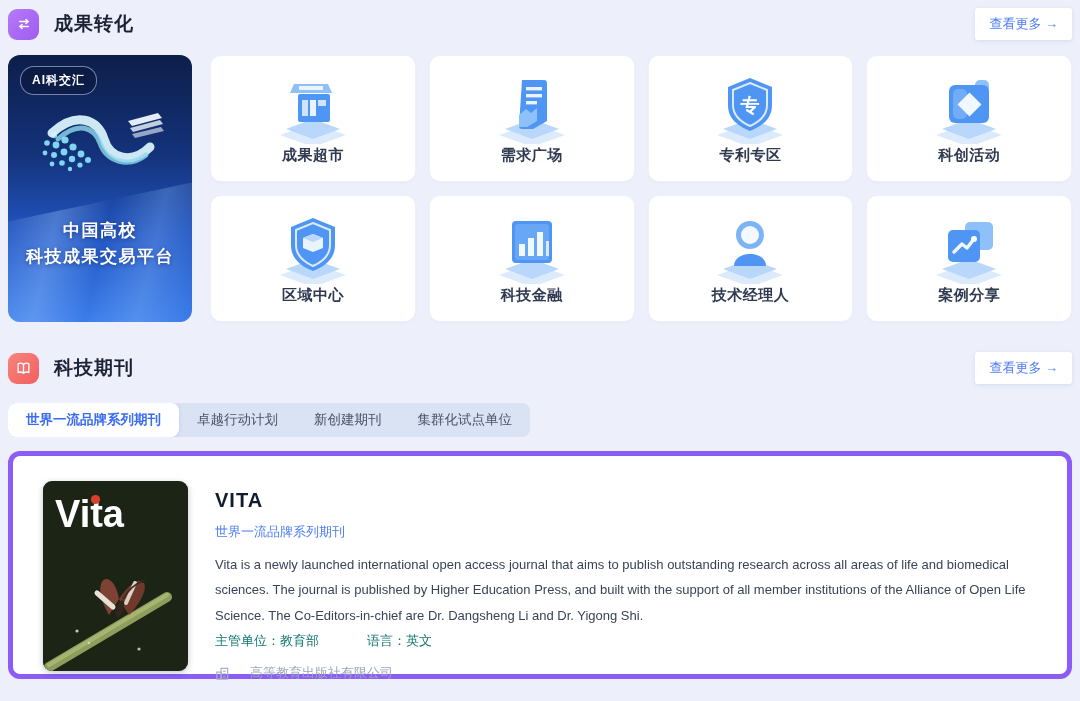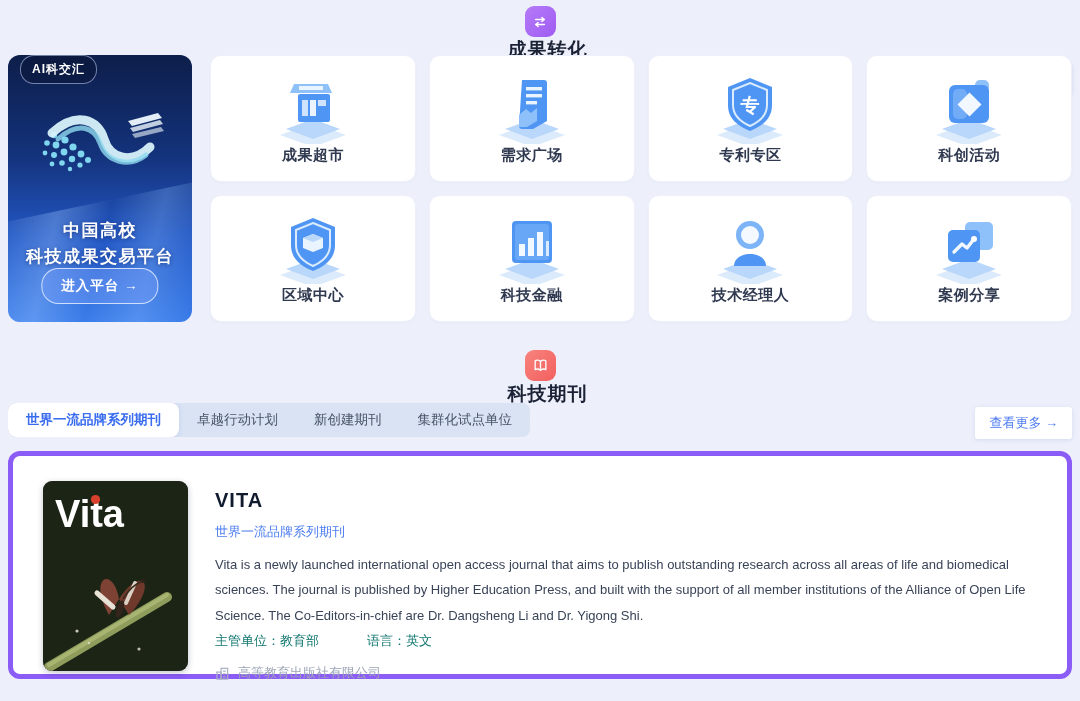--- a/index.html
+++ b/index.html
@@ -5,21 +5,21 @@
   * { margin:0; padding:0; box-sizing:border-box; }
   html,body { width:1080px; height:701px; overflow:hidden; }
   body {
     font-family:"Liberation Sans","DejaVu Sans",sans-serif;
     background:#edf0fa;
     color:#1c2333;
   }
   .page { padding:0 8px; }
 
   
-  .sec-header { display:flex; align-items:center; margin-top:6px; height:36px;flex-direction:column; }
+  .sec-header { display:flex; align-items:center; margin-top:6px; height:36px; }
   .sec-icon { width:31px; height:31px; border-radius:9px; display:flex; align-items:center; justify-content:center; flex:0 0 auto; }
   .sec-icon.purple { background:linear-gradient(135deg,#b57bf8,#9f5bf2); }
   .sec-icon.coral  { background:linear-gradient(135deg,#f8837d,#f2605f); }
   .sec-title { font-size:19px; font-weight:700; margin-left:15px; color:#1b2236; letter-spacing:1px; }
   .view-more {
     margin-left:auto; background:#ffffff; color:#4d7bf0; font-size:13px;
     border:none; border-radius:3px; padding:7px 14px; cursor:pointer;
     box-shadow:0 1px 4px rgba(90,110,200,0.16);
   }
 
@@ -31,21 +31,21 @@
     width:184px; height:267px; border-radius:12px; flex:0 0 auto;
     background:linear-gradient(180deg,#0d1e4a 0%,#14337c 38%,#2257c4 68%,#3a7dea 100%);
     position:relative; overflow:hidden; cursor:pointer;
   }
   .banner::before { 
     content:""; position:absolute; left:-40px; bottom:-30px; width:280px; height:150px;
     background:linear-gradient(115deg, rgba(255,255,255,0) 10%, rgba(160,200,255,0.35) 30%, rgba(255,255,255,0) 46%, rgba(150,195,255,0.28) 62%, rgba(255,255,255,0) 78%);
     transform:rotate(-12deg);
   }
   .banner-badge {
-    position:absolute; top:0; left:12px; color:#ffffff; font-size:12px; font-weight:700;
+    position:absolute; top:11px; left:12px; color:#ffffff; font-size:12px; font-weight:700;
     padding:5px 11px; border-radius:14px; background:rgba(8,20,52,0.45);
     border:1px solid rgba(200,215,255,0.55); letter-spacing:1px;
   }
   .banner-logo { position:absolute; top:48px; left:50%; transform:translateX(-50%); }
   .banner-title { position:absolute; top:163px; width:100%; text-align:center; color:#ffffff; font-size:17px; font-weight:700; line-height:1.55; letter-spacing:1.5px; text-shadow:0 1px 4px rgba(0,20,80,.5); }
   .banner-btn {
     position:absolute; bottom:18px; left:50%; transform:translateX(-50%);
     color:#ffffff; font-size:13.5px; font-weight:700; letter-spacing:1px;
     background:rgba(120,160,250,0.42); border:1px solid rgba(235,242,255,0.8);
     border-radius:17px; padding:8px 19px; cursor:pointer; white-space:nowrap;
@@ -74,21 +74,21 @@
     margin-top:14px; background:#ffffff; border:5px solid #8b5cf6; border-radius:12px;
     padding:25px 30px; display:flex; gap:27px; height:228px; cursor:pointer;
   }
   .journal-cover { width:145px; height:190px; border-radius:9px; overflow:hidden; flex:0 0 auto; box-shadow:0 2px 6px rgba(20,30,60,0.25); }
   .journal-info { flex:1; min-width:0; padding-top:8px; }
   .journal-name { font-size:20px; font-weight:700; color:#111b2e; letter-spacing:1px; }
   .journal-cat { display:inline-block; margin-top:11px; font-size:13px; color:#4d7df2; cursor:pointer; text-decoration:none; }
   .journal-desc { margin-top:11px; font-size:13px; color:#394357; line-height:1.95; }
   .journal-meta { margin-top:4px; font-size:13px; color:#0f766e; display:flex; }
   .meta-item { margin-right:48px; }
-  .journal-pub { margin-top:14px; font-size:13px; color:#9ba4b6; display:flex; align-items:center; gap:8px; }
+  .journal-pub { margin-top:14px; font-size:13px; color:#9ba4b6; display:flex; align-items:center; gap:20px; }
 </style>
 </head>
 <body>
 
 <div class="page">
 
   <div class="sec-header">
     <div class="sec-icon purple">
       <svg width="20" height="20" viewBox="0 0 32 32" fill="none" stroke="#ffffff" stroke-width="2.4" stroke-linecap="round" stroke-linejoin="round">
         <path d="M9 12 H22"></path>
@@ -131,21 +131,20 @@
         <g fill="#eef8fd">
           <path d="M96 18 L126 10 L130 15 L100 23 Z" opacity="0.95"></path>
           <path d="M98 25 L128 17 L131 21 L101 29 Z" opacity="0.8"></path>
           <path d="M100 31 L129 24 L132 28 L103 35 Z" opacity="0.6"></path>
         </g>
       </svg>
       <div class="banner-title">
         <div>中国高校</div>
         <div>科技成果交易平台</div>
       </div>
-      <button class="banner-btn">进入平台 →</button>
     </div>
 
     <div class="feature-grid">
 
       <div class="feature-card">
         <svg width="76" height="76" viewBox="0 0 76 76">
           <path d="M38 55 L71 67 L38 79 L5 67 Z" fill="#dcebfc"></path>
           <path d="M38 51 L65 61 L38 71 L11 61 Z" fill="#b9d7fa"></path>
           <rect x="23" y="26" width="32" height="28" rx="2" fill="#4f95f3"></rect>
           <rect x="27" y="32" width="6" height="16" fill="#cfe4fc"></rect>

